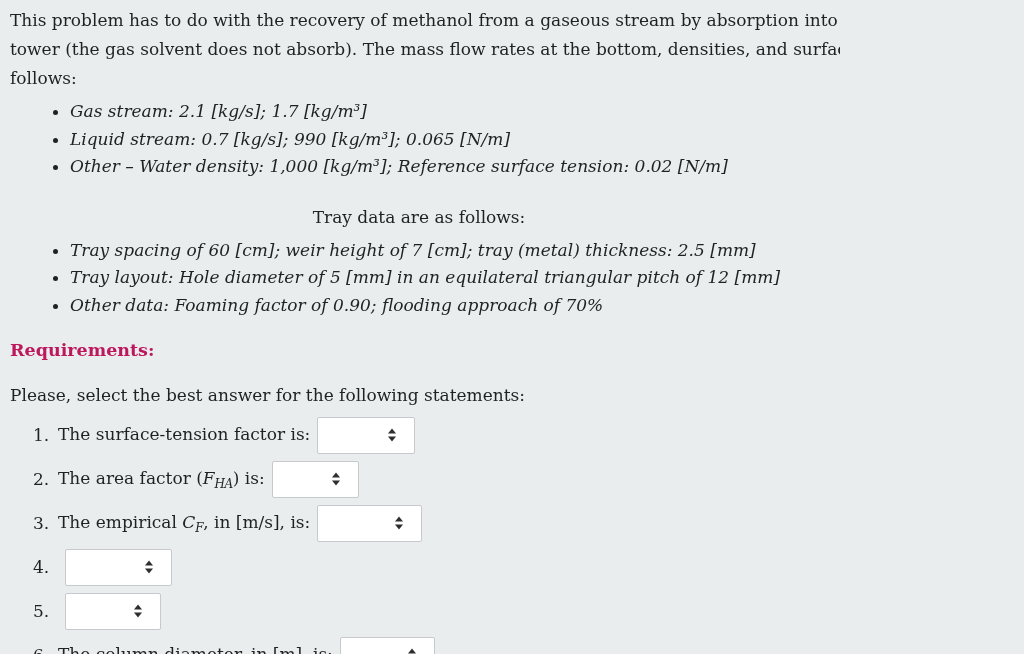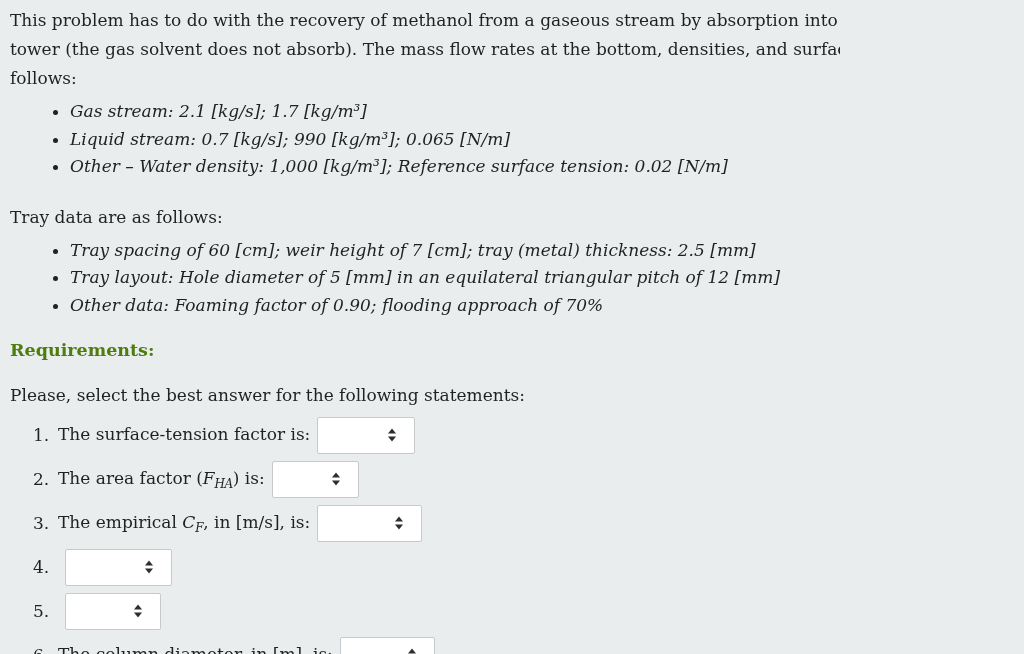--- a/index.html
+++ b/index.html
@@ -29,27 +29,28 @@
     font-style: italic;
   }
   ul.data-list li {
     font-size: 17px;
     line-height: 27.5px;
   }
   .section-line {
     margin: 22px 0 0 0;
     font-size: 17px;
     line-height: 29px;
+    text-align: center;
   }
   .requirements {
     margin: 20px 0 12px 0;
     font-size: 17.5px;
     line-height: 22px;
     font-weight: bold;
-    color: #4d7c0f;
+    color: #be185d;
   }
   .prompt {
     margin: 20px 0 0 0;
     font-size: 17px;
     line-height: 29px;
   }
   .questions {
     margin-top: 6px;
   }
   .q-row {

